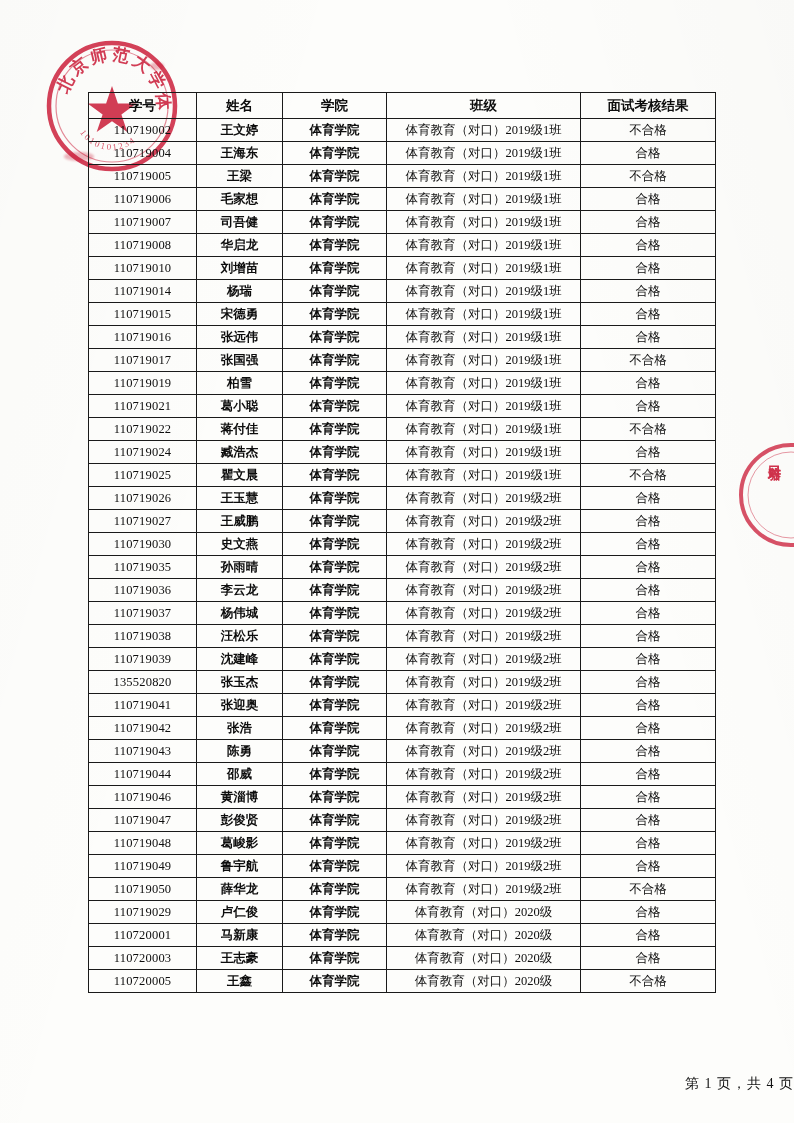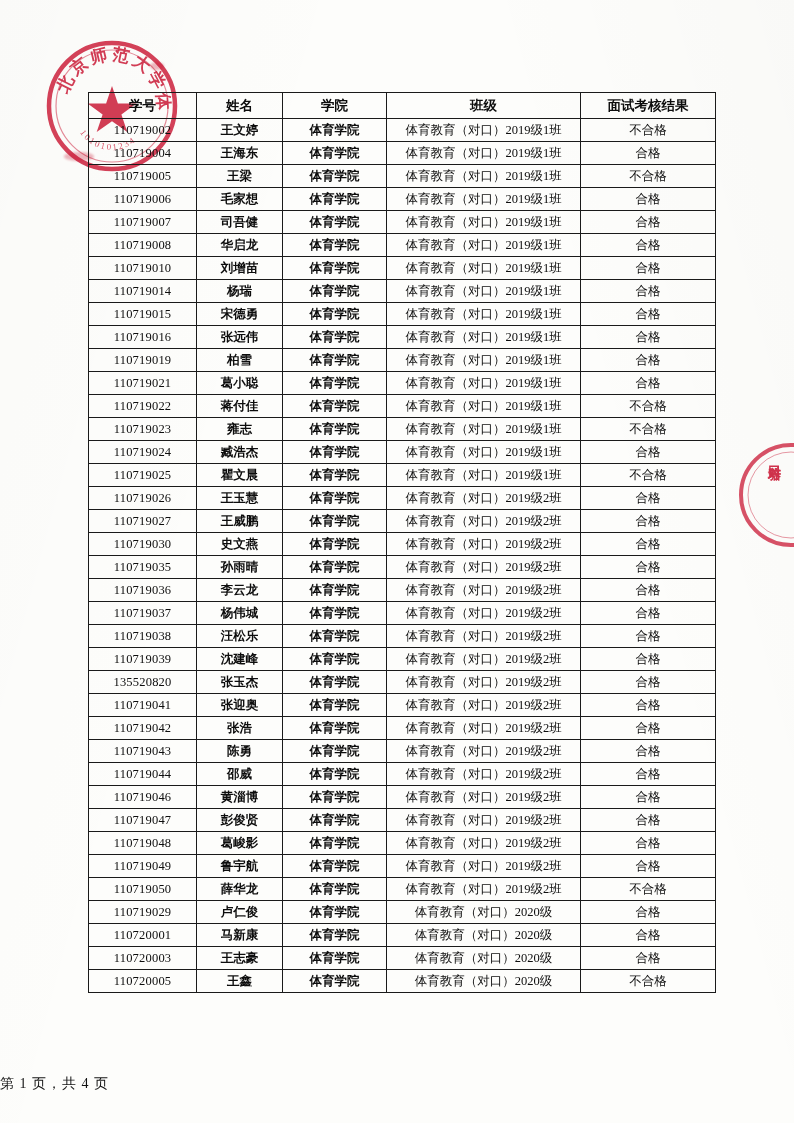--- a/index.html
+++ b/index.html
@@ -66,21 +66,21 @@
   col.c-res   { width: 135px; }
 
   td.name, td.college { font-weight: bold; }
   td.id { letter-spacing: 0.2px; }
 
   .footer {
     position: absolute;
     left: 0;
     right: 0;
     top: 1075px;
-    text-align: left;
+    text-align: right;
     font-size: 14px;
     color: #111;
     letter-spacing: 1px;
   }
 
   
   .seal {
     position: absolute;
     left: 42px;
     top: 36px;
@@ -235,43 +235,43 @@
             <td class="result">合格</td>
           </tr>
           <tr>
             <td class="id">110719016</td>
             <td class="name">张远伟</td>
             <td class="college">体育学院</td>
             <td class="klass">体育教育（对口）2019级1班</td>
             <td class="result">合格</td>
           </tr>
           <tr>
+            <td class="id">110719017</td>
+            <td class="name">张国强</td>
+            <td class="college">体育学院</td>
+            <td class="klass">体育教育（对口）2019级1班</td>
+            <td class="result">不合格</td>
+          </tr>
+          <tr>
             <td class="id">110719019</td>
             <td class="name">柏雪</td>
             <td class="college">体育学院</td>
             <td class="klass">体育教育（对口）2019级1班</td>
             <td class="result">合格</td>
           </tr>
           <tr>
             <td class="id">110719021</td>
             <td class="name">葛小聪</td>
             <td class="college">体育学院</td>
             <td class="klass">体育教育（对口）2019级1班</td>
             <td class="result">合格</td>
           </tr>
           <tr>
             <td class="id">110719022</td>
             <td class="name">蒋付佳</td>
-            <td class="college">体育学院</td>
-            <td class="klass">体育教育（对口）2019级1班</td>
-            <td class="result">不合格</td>
-          </tr>
-          <tr>
-            <td class="id">110719023</td>
-            <td class="name">雍志</td>
             <td class="college">体育学院</td>
             <td class="klass">体育教育（对口）2019级1班</td>
             <td class="result">不合格</td>
           </tr>
           <tr>
             <td class="id">110719024</td>
             <td class="name">臧浩杰</td>
             <td class="college">体育学院</td>
             <td class="klass">体育教育（对口）2019级1班</td>
             <td class="result">合格</td>

